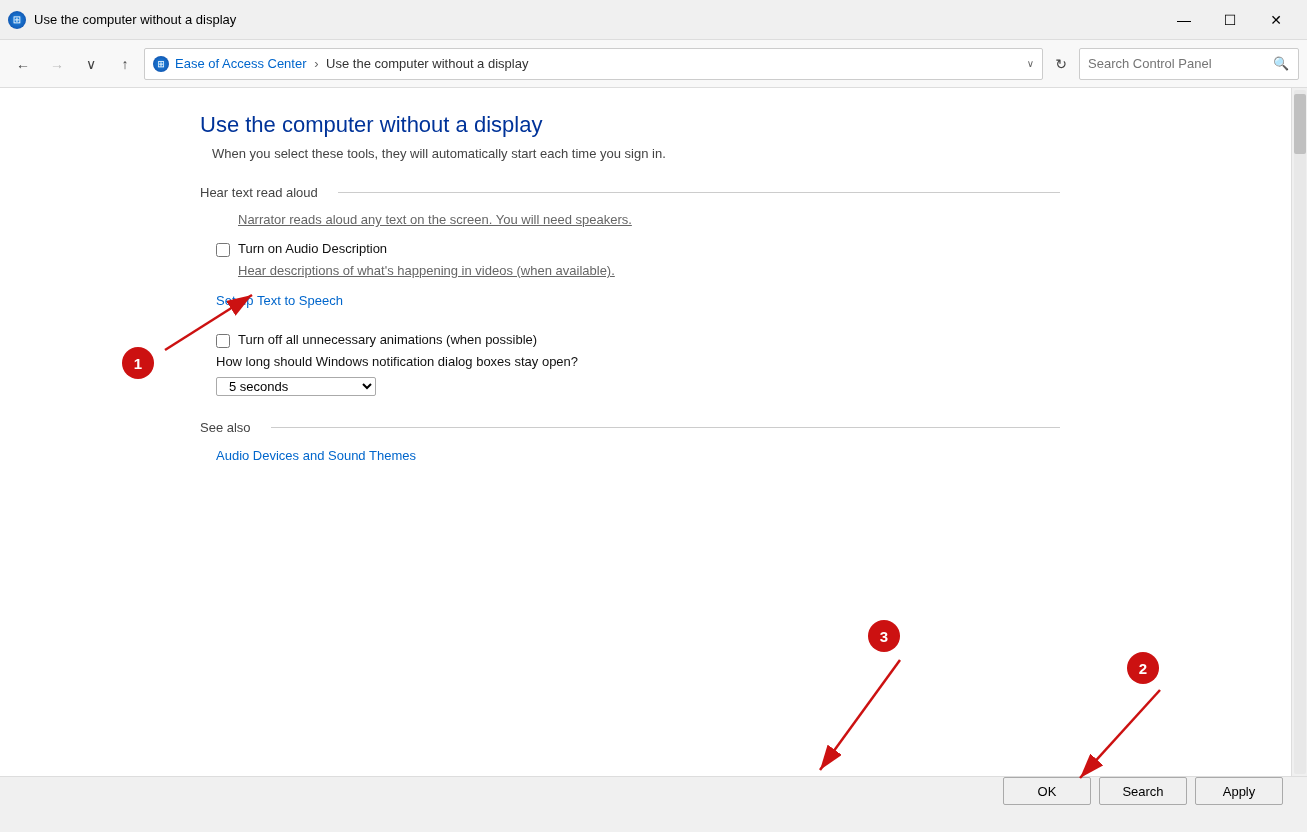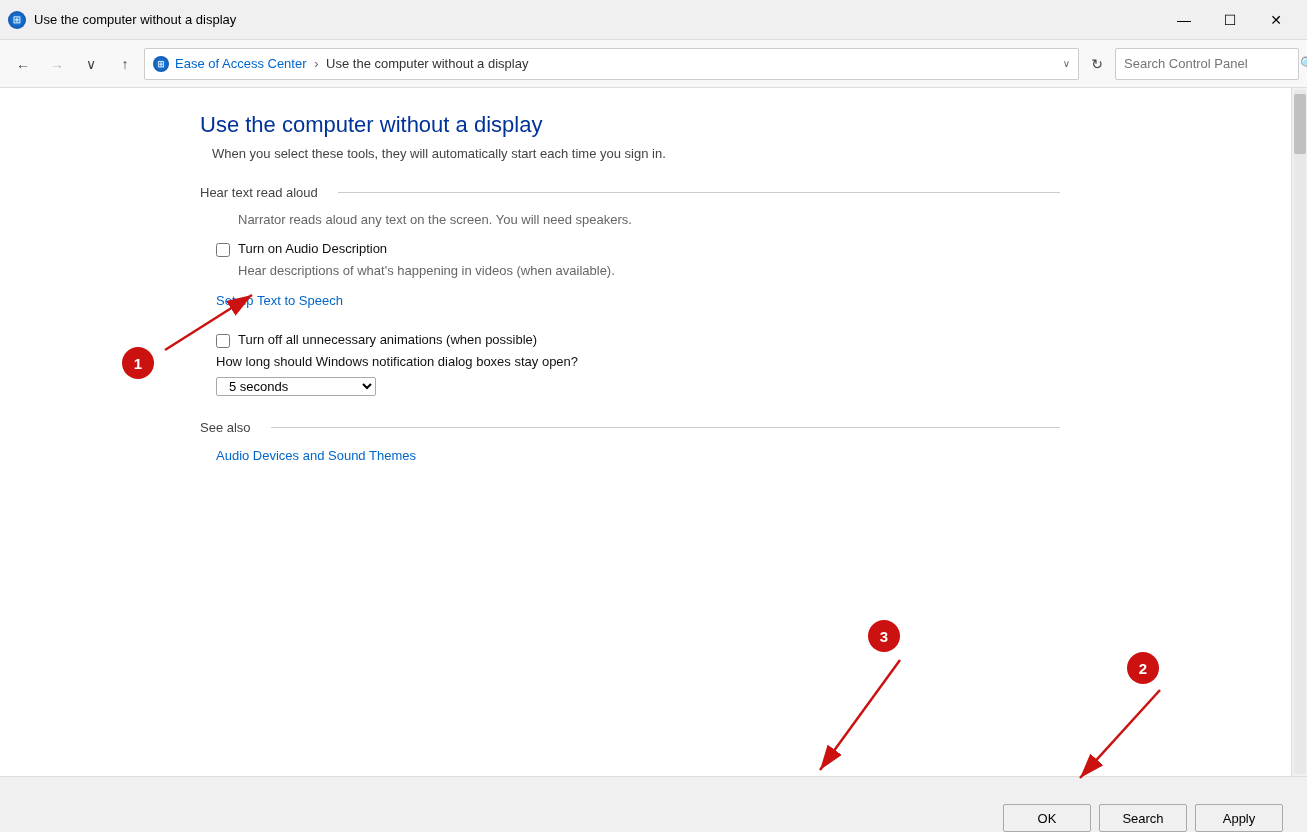--- a/index.html
+++ b/index.html
@@ -34,21 +34,21 @@
       flex: 1; height: 32px; border: 1px solid #ccc; background: white;
       display: flex; align-items: center; padding: 0 8px; gap: 6px;
       border-radius: 2px;
     }
     .address-text { font-size: 13px; color: #333; flex: 1; }
     .address-text a { color: #0066cc; text-decoration: none; }
     .address-text .sep { color: #666; margin: 0 4px; }
     .address-dropdown { margin-left: auto; font-size: 10px; color: #666; cursor: pointer; }
     .address-refresh { width: 28px; height: 28px; border: none; background: transparent; cursor: pointer; display: flex; align-items: center; justify-content: center; font-size: 14px; color: #444; }
     .search-bar {
-      width: 184px; height: 32px; border: 1px solid #ccc; background: white;
+      width: 220px; height: 32px; border: 1px solid #ccc; background: white;
       display: flex; align-items: center; padding: 0 8px;
       border-radius: 2px;
     }
     .search-input {
       flex: 1; border: none; outline: none; font-size: 13px;
       color: #999; background: transparent;
     }
     .search-icon { font-size: 13px; color: #555; }
 
     
@@ -81,33 +81,33 @@
 
     .section-header {
       display: flex; align-items: center; gap: 20px; margin-bottom: 12px;
     }
     .section-title { font-size: 13px; color: #444; white-space: nowrap; }
     .section-line { flex: 1; height: 1px; background: #ccc; }
 
     .checkbox-row { display: flex; align-items: flex-start; gap: 8px; margin-bottom: 6px; margin-left: 16px; }
     .checkbox-row input[type="checkbox"] { margin-top: 2px; width: 14px; height: 14px; }
     .checkbox-label { font-size: 13px; color: #111; }
-    .checkbox-desc { font-size: 13px; color: #666; margin-left: 38px; margin-bottom: 14px; }
+    .checkbox-desc { font-size: 13px; color: #666; margin-left: 38px; margin-bottom: 14px; text-decoration: underline; }
 
     .link-item { color: #0066cc; font-size: 13px; cursor: pointer; text-decoration: none; margin-left: 16px; }
 
     .section-gap { margin-bottom: 24px; }
 
     .dropdown-row { margin-left: 16px; margin-bottom: 8px; }
     .dropdown-question { font-size: 13px; color: #111; margin-bottom: 8px; }
     
     
     .footer-bar {
       height: 56px; background: #f0f0f0; border-top: 1px solid #ddd;
-      display: flex; align-items: flex-end; justify-content: flex-end;
+      display: flex; align-items: flex-start; justify-content: flex-end;
       padding: 0 24px; gap: 8px;
     }
     .footer-btn {
       min-width: 88px; height: 28px; border: 1px solid #aaa;
       background: #f0f0f0; font-size: 13px; cursor: pointer;
       padding: 0 16px; border-radius: 2px;
     }
 
     
     .annotation-circle {

